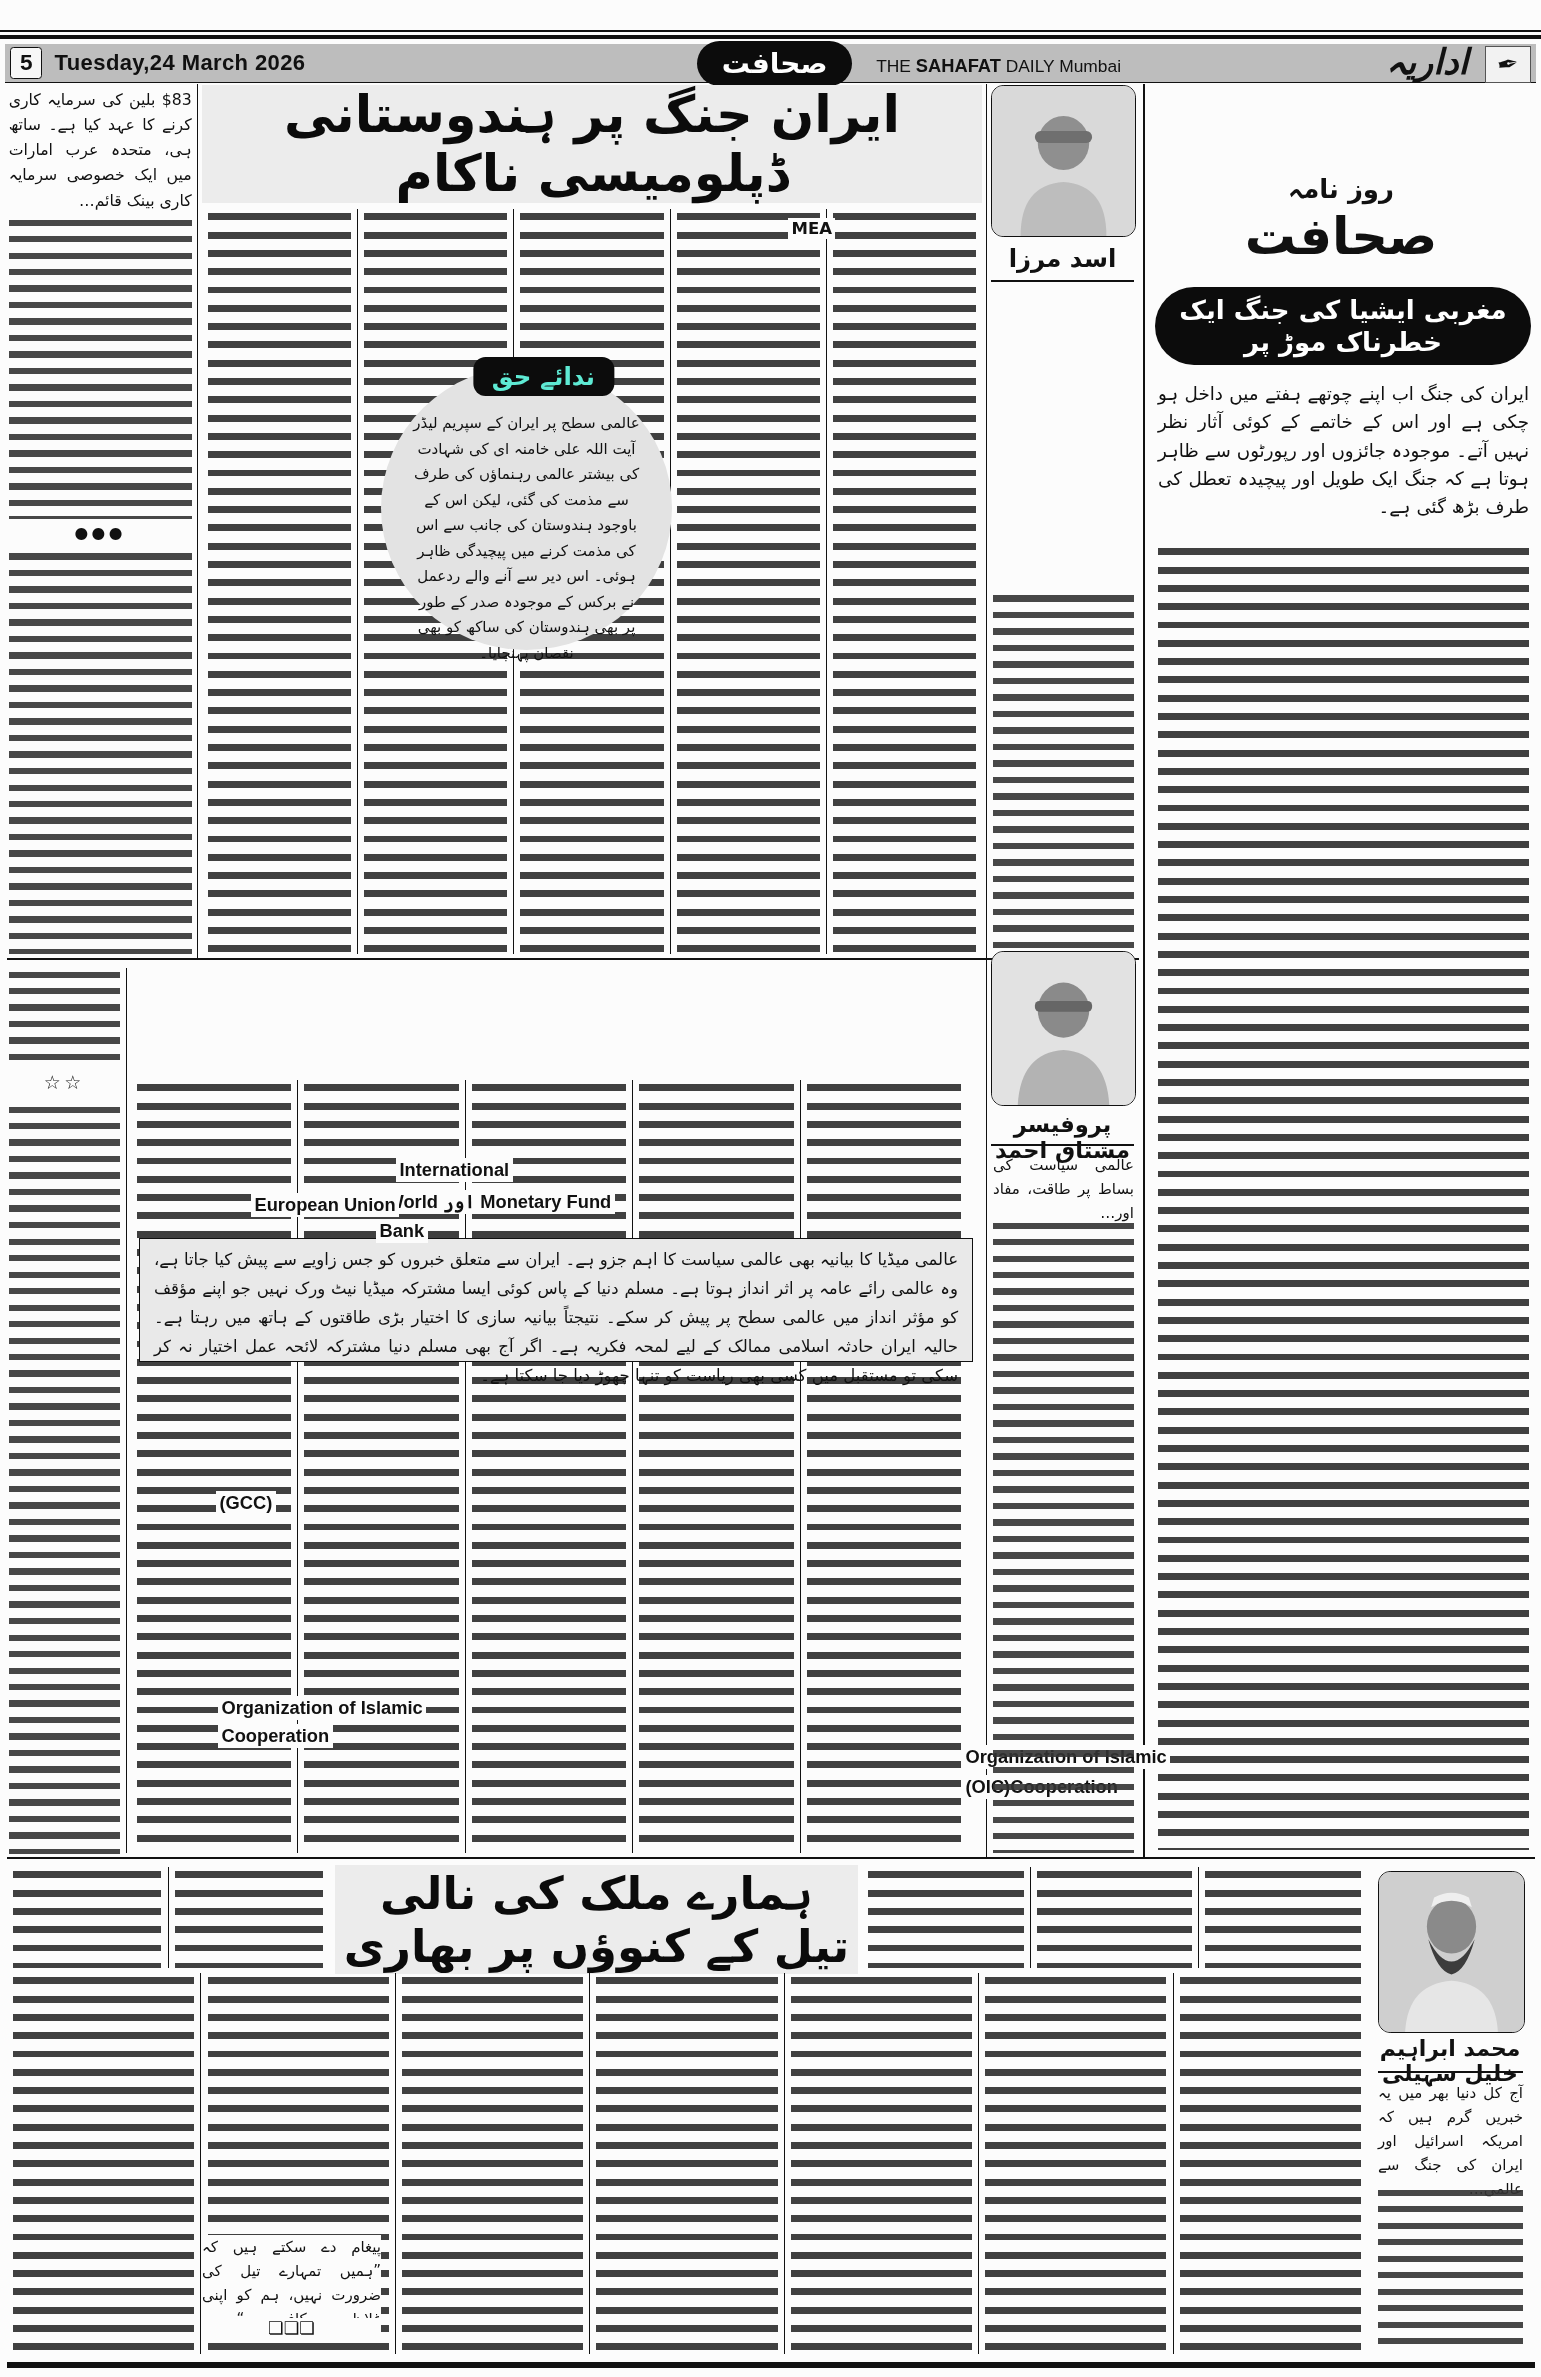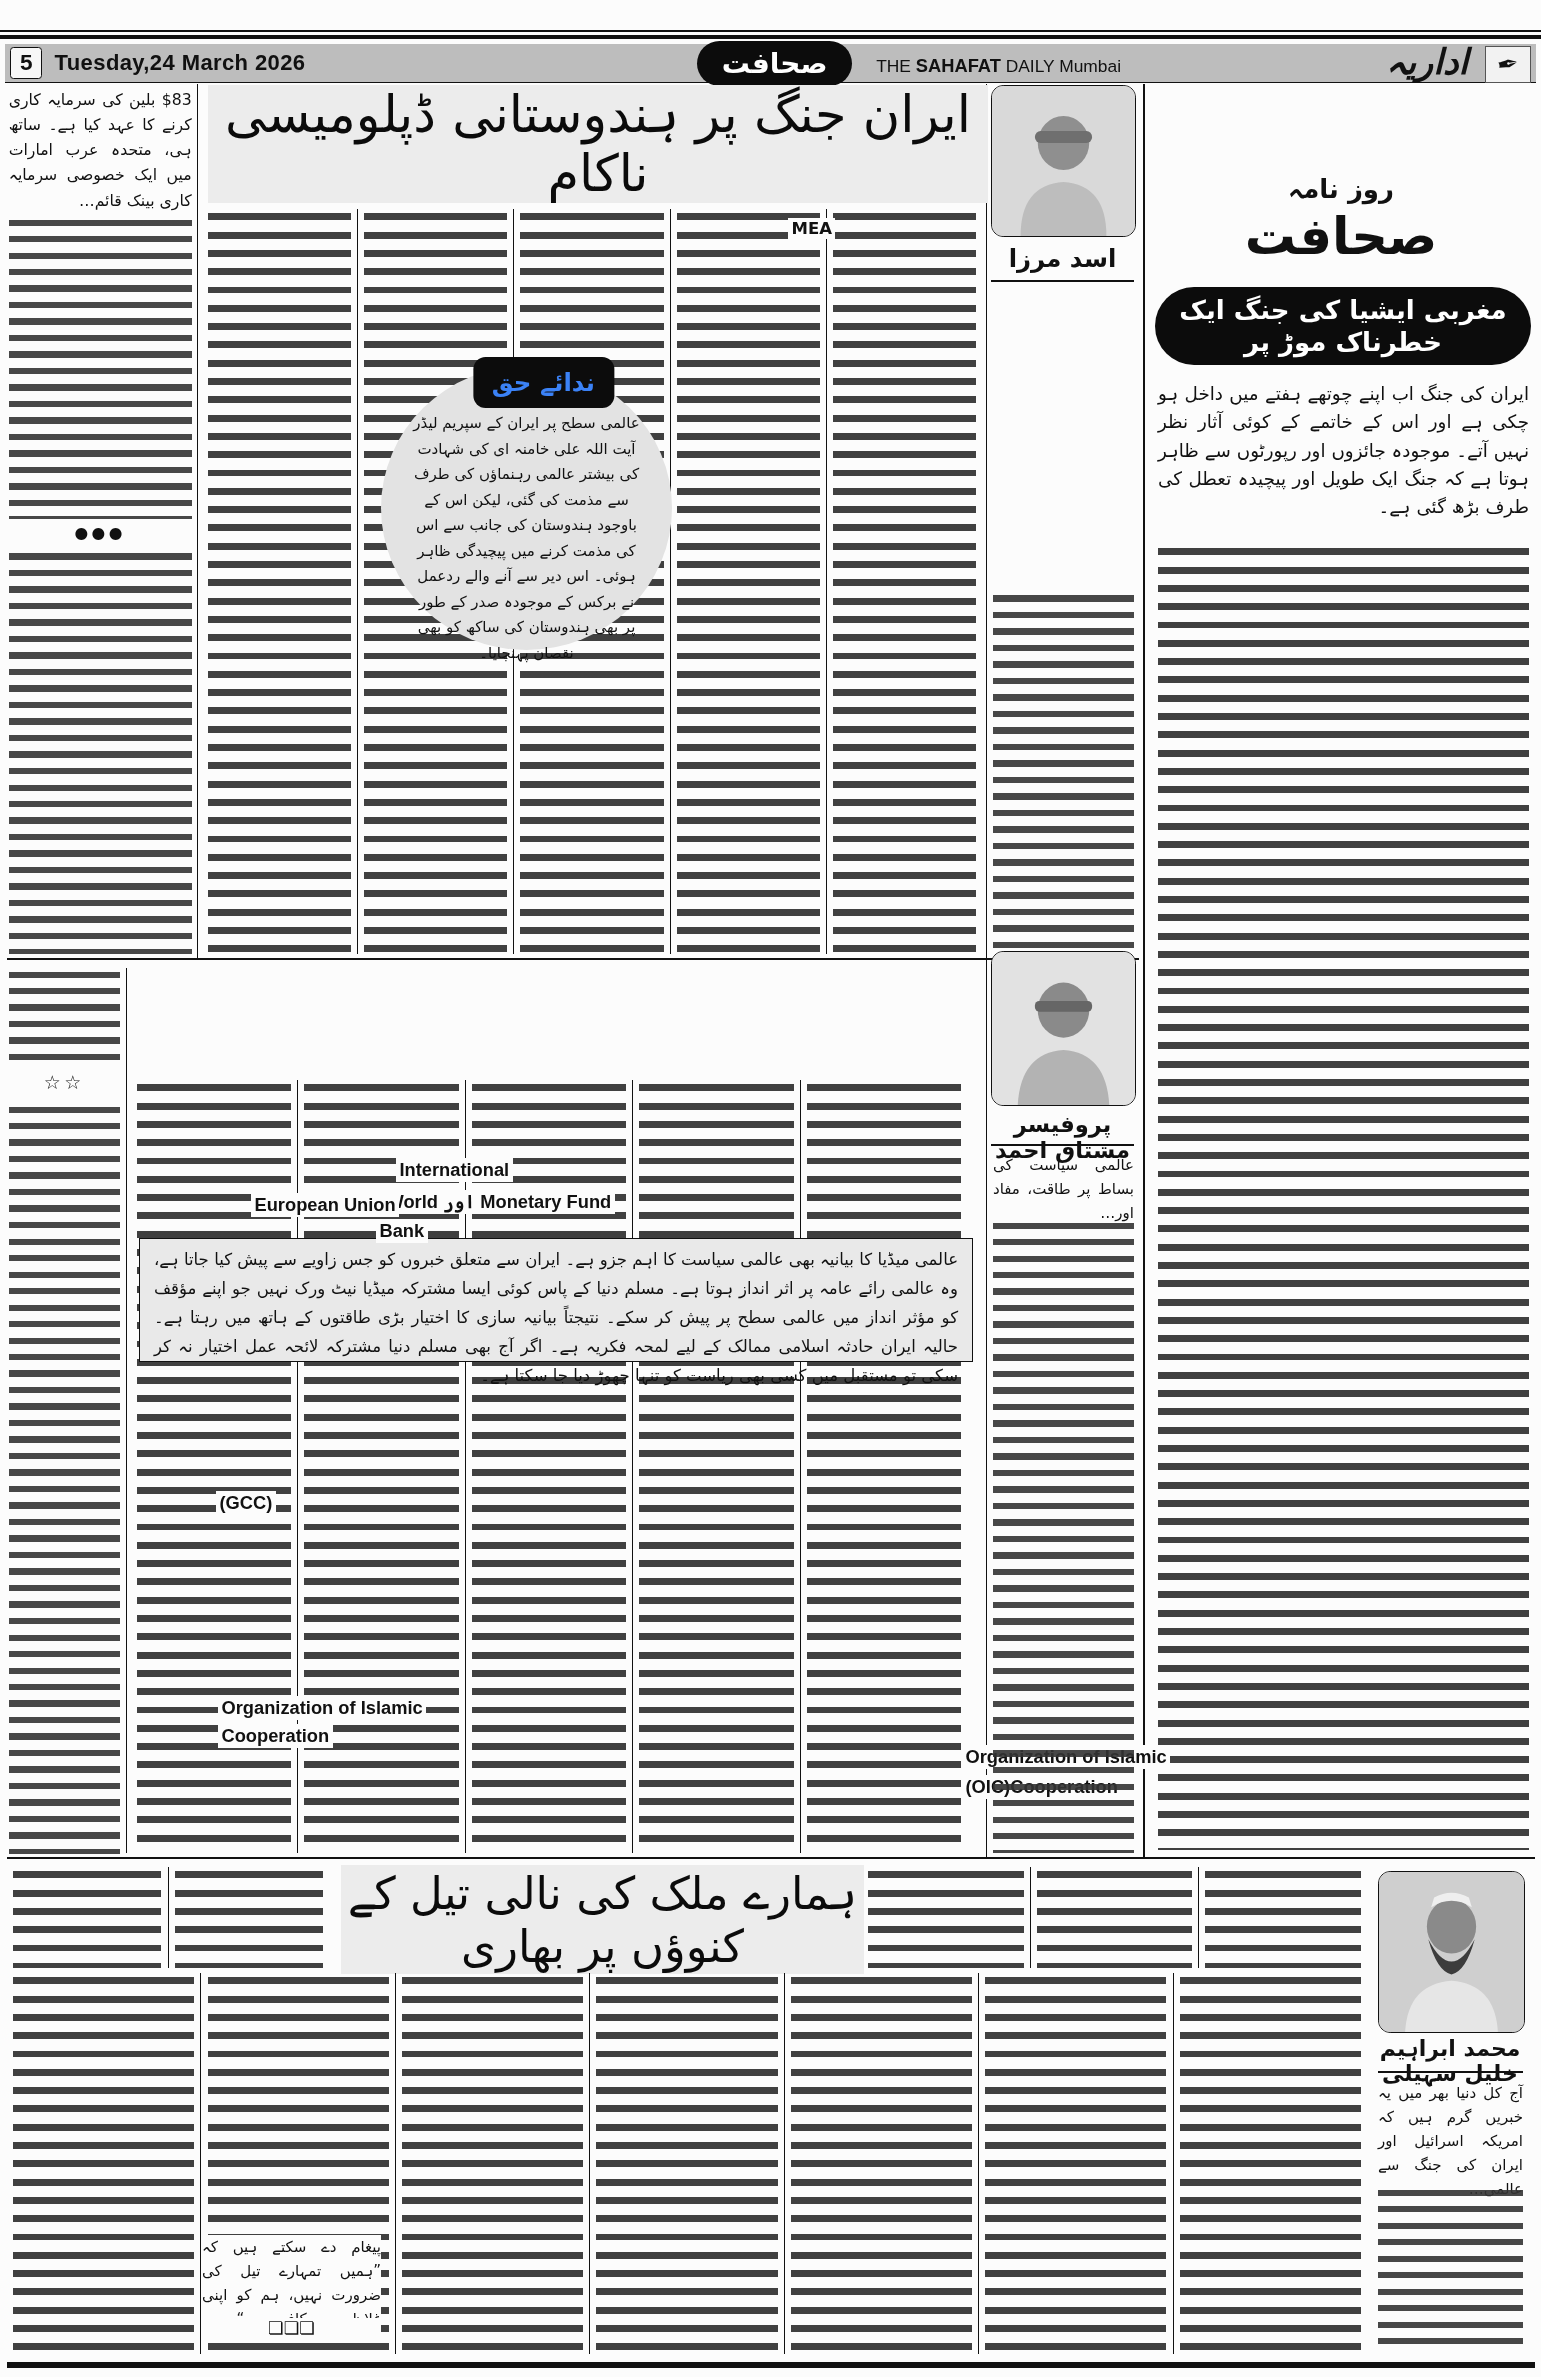--- a/index.html
+++ b/index.html
@@ -32,36 +32,36 @@
            justify-content:center;color:#fff;font-size:28px;font-weight:bold;}
   #masthead-en{position:absolute;left:871px;top:10.5px;font-size:17.4px;}
   #masthead-en b{font-size:18.3px;}
   #section-label{position:absolute;right:68px;top:-1.7px;font-size:35px;font-weight:bold;
            font-style:italic;}
   #quill-box{position:absolute;right:5.2px;top:1.7px;width:44px;height:35px;background:#f2f2f2;
            border:0.9px solid #555;display:flex;align-items:center;justify-content:center;}
   #quill-box span{font-size:26px;transform:rotate(-10deg);}
   
   .head-block{background:#ececec;display:flex;align-items:center;justify-content:center;
-           font-weight:normal;text-align:center;color:#0b0b0b;margin-left:6px;}
+           font-weight:bold;text-align:center;color:#0b0b0b;}
   
   .photo{border:1.7px solid #111;border-radius:12.2px;overflow:hidden;background:#d7d7d7;}
   .photo svg{display:block;width:100%;height:100%;}
   .byline{font-weight:bold;text-align:center;}
   .byline-rule{height:1.7px;background:#111;}
   .lead{font-size:15.7px;line-height:1.6;text-align:justify;}
   
   #ed-box{background:#0c0c0c;border-radius:40px;color:#fff;display:flex;
           align-items:center;justify-content:center;text-align:center;
           font-weight:bold;font-size:26px;line-height:1.25;padding:0 15.7px;box-sizing:border-box;}
   
   #inset{background:#e3e3e3;border-radius:50%;box-sizing:border-box;
          padding:45px 30px 26px 30px;text-align:center;}
   #inset-label{position:absolute;top:-8.7px;left:50%;transform:translateX(-38%);
-         background:#0c0c0c;color:#3b82f6;border-radius:12.2px;padding:11px 19px;
+         background:#0c0c0c;color:#5eead4;border-radius:12.2px;padding:5px 19px;
          font-size:24.4px;font-weight:bold;white-space:nowrap;}
   
   #hl-box{border:1.7px solid #111;background:#e9e9e9;box-sizing:border-box;
           padding:7px 14px;font-size:16.5px;line-height:1.75;text-align:justify;}
   .en-overlay{position:absolute;background:#fcfcfc;font-weight:bold;font-size:18.3px;
           padding:0.9px 3.5px;white-space:nowrap;}
   .sep{position:absolute;text-align:center;font-size:15.7px;letter-spacing:3.5px;}
 </style>
 </head>
 <body>

